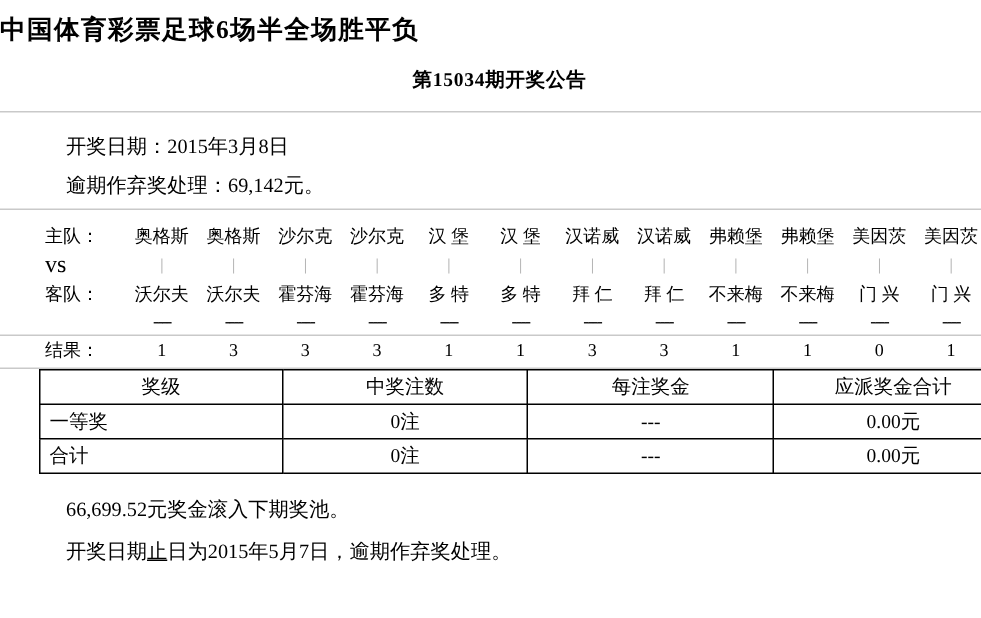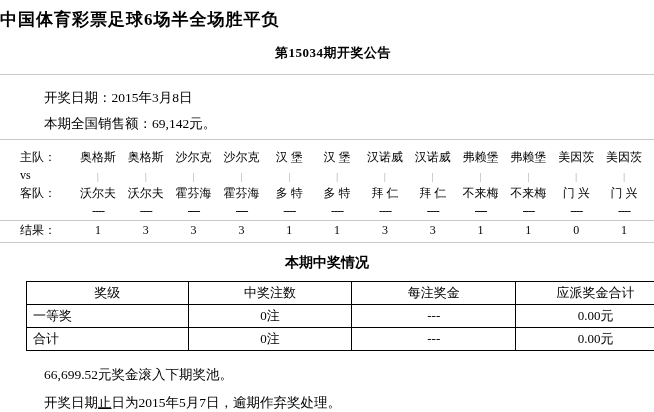--- a/index.html
+++ b/index.html
@@ -43,42 +43,42 @@
   .info-block {
     padding: 10px 12px 0 44px;
     font-size: 13.5px;
     line-height: 26px;
   }
   .info-line {
     white-space: nowrap;
   }
   .match-table-wrap {
     margin-top: 8px;
-    padding: 0 6px;
+    padding: 0 16px;
   }
   table.match {
     width: 642px;
     border-collapse: collapse;
     table-layout: fixed;
     font-size: 12px;
   }
   table.match td {
     text-align: center;
     padding: 1px 0;
     vertical-align: middle;
     white-space: nowrap;
   }
   table.match td.lbl {
     width: 54px;
     text-align: left;
     padding-left: 14px;
   }
   .row-top td { padding-top: 4px; }
   .vs-cell {
-    font-size: 12px;
+    font-size: 16px;
     padding: 0;
   }
   .bar {
     color: #a8a8a8;
     font-size: 11px;
     letter-spacing: 0px;
   }
   .dash {
     letter-spacing: -1px;
     font-size: 12px;
@@ -136,21 +136,21 @@
   <div class="title">中国体育彩票足球6场半全场胜平负</div>
   <div class="subtitle">第15034期开奖公告</div>
 
   <hr class="rule">
 
   <div class="info-block">
     <div class="info-line">
       <span>开奖日期：</span><span>2015年3月8日</span>
     </div>
     <div class="info-line">
-      <span>本期全国销售额：</span><span>69,142</span><span>元。</span>
+      <span>逾期作弃奖处理：</span><span>69,142</span><span>元。</span>
     </div>
   </div>
 
   <hr class="sep sep-top">
 
   <div class="match-table-wrap">
     <table class="match">
       <tbody>
           <tr class="row-top">
         <td class="lbl">主队：</td>
@@ -235,21 +235,20 @@
         <td>1</td>
         <td>0</td>
         <td>1</td>
       </tr>
     </tbody>
       </table>
   </div>
 
   <hr class="sep" style="margin-top:2px;">
 
-  <div class="mid-title">本期中奖情况</div>
 
   <div class="prize-wrap">
     <table class="prize">
       <tbody>
           <tr>
         <th class="col-a">奖级</th>
         <th class="col-b">中奖注数</th>
         <th class="col-c">每注奖金</th>
         <th class="col-d">应派奖金合计</th>
       </tr>

